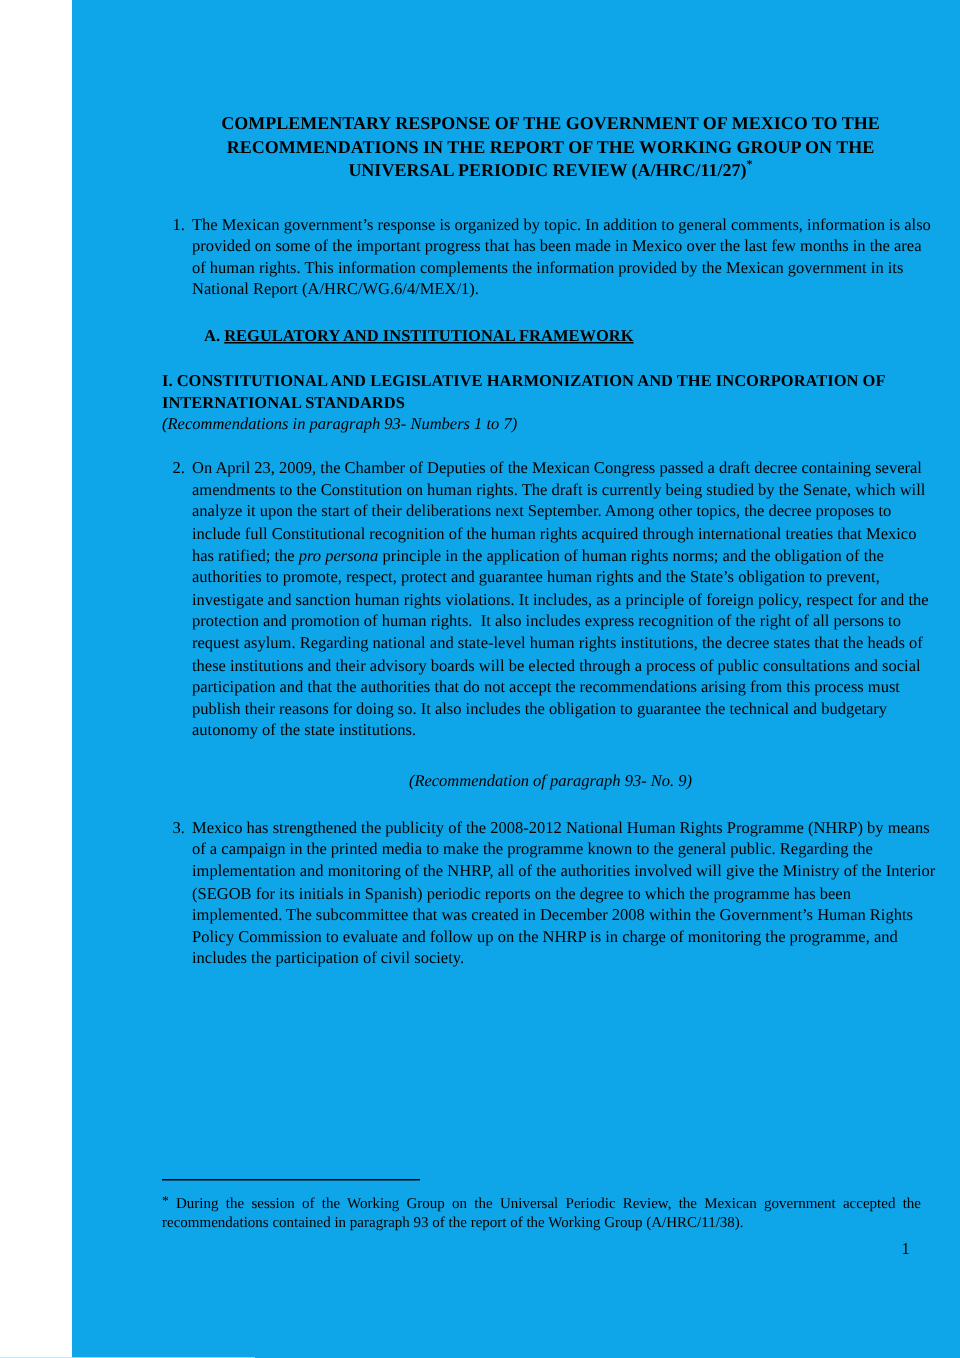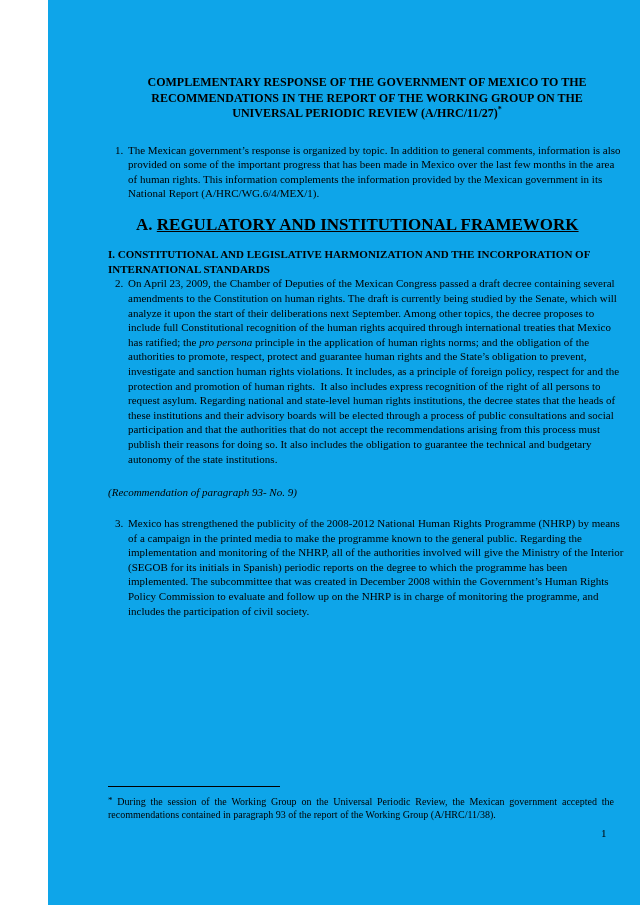--- a/index.html
+++ b/index.html
@@ -34,38 +34,38 @@
     font-size: 11px;
     line-height: 14.6px;
     text-align: left;
   }
   .numbered .num { position: absolute; left: 7px; top: 0; }
   .ptext { white-space: pre-wrap; text-align: center; }
   .para1 { margin-bottom: 16px; }
   .para2 { margin-bottom: 19px; }
   .heading-a {
     font-weight: bold;
-    font-size: 17px;
+    font-size: 11px;
     line-height: 15px;
     margin-left: 28px;
     margin-bottom: 15px;
   }
   .heading-a .ha-title { text-decoration: underline; }
   .section-heading {
     font-weight: bold;
     font-size: 11px;
     line-height: 14.8px;
   }
   .recommendation {
     font-style: italic;
     font-size: 11px;
     line-height: 14.8px;
     margin-bottom: 14px;
   }
-  .rec-iii { margin-bottom: 16px; }
+  .rec-iii { margin-bottom: 16px; text-align: center; }
   .footnote-area {
     position: absolute;
     left: 60px;
     top: 786px;
     width: 506px;
   }
   .footnote-rule {
     width: 172px;
     height: 0;
     border-top: 1px solid #000000;
@@ -96,20 +96,21 @@
       <span class="num">1.</span>
       <span class="ptext">The Mexican government’s response is organized by topic. In addition to general comments, information is also provided on some of the important progress that has been made in Mexico over the last few months in the area of human rights. This information complements the information provided by the Mexican government in its National Report (A/HRC/WG.6/4/MEX/1).</span>
     </div>
 
     <div class="heading-a">
       <span class="ha-num">A.</span>
       <span class="ha-title">REGULATORY AND INSTITUTIONAL FRAMEWORK</span>
     </div>
 
     <div class="section-heading">I. CONSTITUTIONAL AND LEGISLATIVE HARMONIZATION AND THE INCORPORATION OF INTERNATIONAL STANDARDS</div>
+    <div class="recommendation">(Recommendations in paragraph 93- Numbers 1 to 7)</div>
 
     <div class="numbered para2">
       <span class="num">2.</span>
       <span class="ptext"><span>On April 23, 2009, the Chamber of Deputies of the Mexican Congress passed a draft decree containing several amendments to the Constitution on human rights. The draft is currently being studied by the Senate, which will analyze it upon the start of their deliberations next September. Among other topics, the decree proposes to include full Constitutional recognition of the human rights acquired through international treaties that Mexico has ratified; the </span><em>pro persona</em><span> principle in the application of human rights norms; and the obligation of the authorities to promote, respect, protect and guarantee human rights and the State’s obligation to prevent, investigate and sanction human rights violations. It includes, as a principle of foreign policy, respect for and the protection and promotion of human rights.  It also includes express recognition of the right of all persons to request asylum. Regarding national and state-level human rights institutions, the decree states that the heads of these institutions and their advisory boards will be elected through a process of public consultations and social participation and that the authorities that do not accept the recommendations arising from this process must publish their reasons for doing so. It also includes the obligation to guarantee the technical and budgetary autonomy of the state institutions.</span></span>
     </div>
 
     <div class="recommendation rec-iii">(Recommendation of paragraph 93- No. 9)</div>
 
     <div class="numbered para3">
       <span class="num">3.</span>

